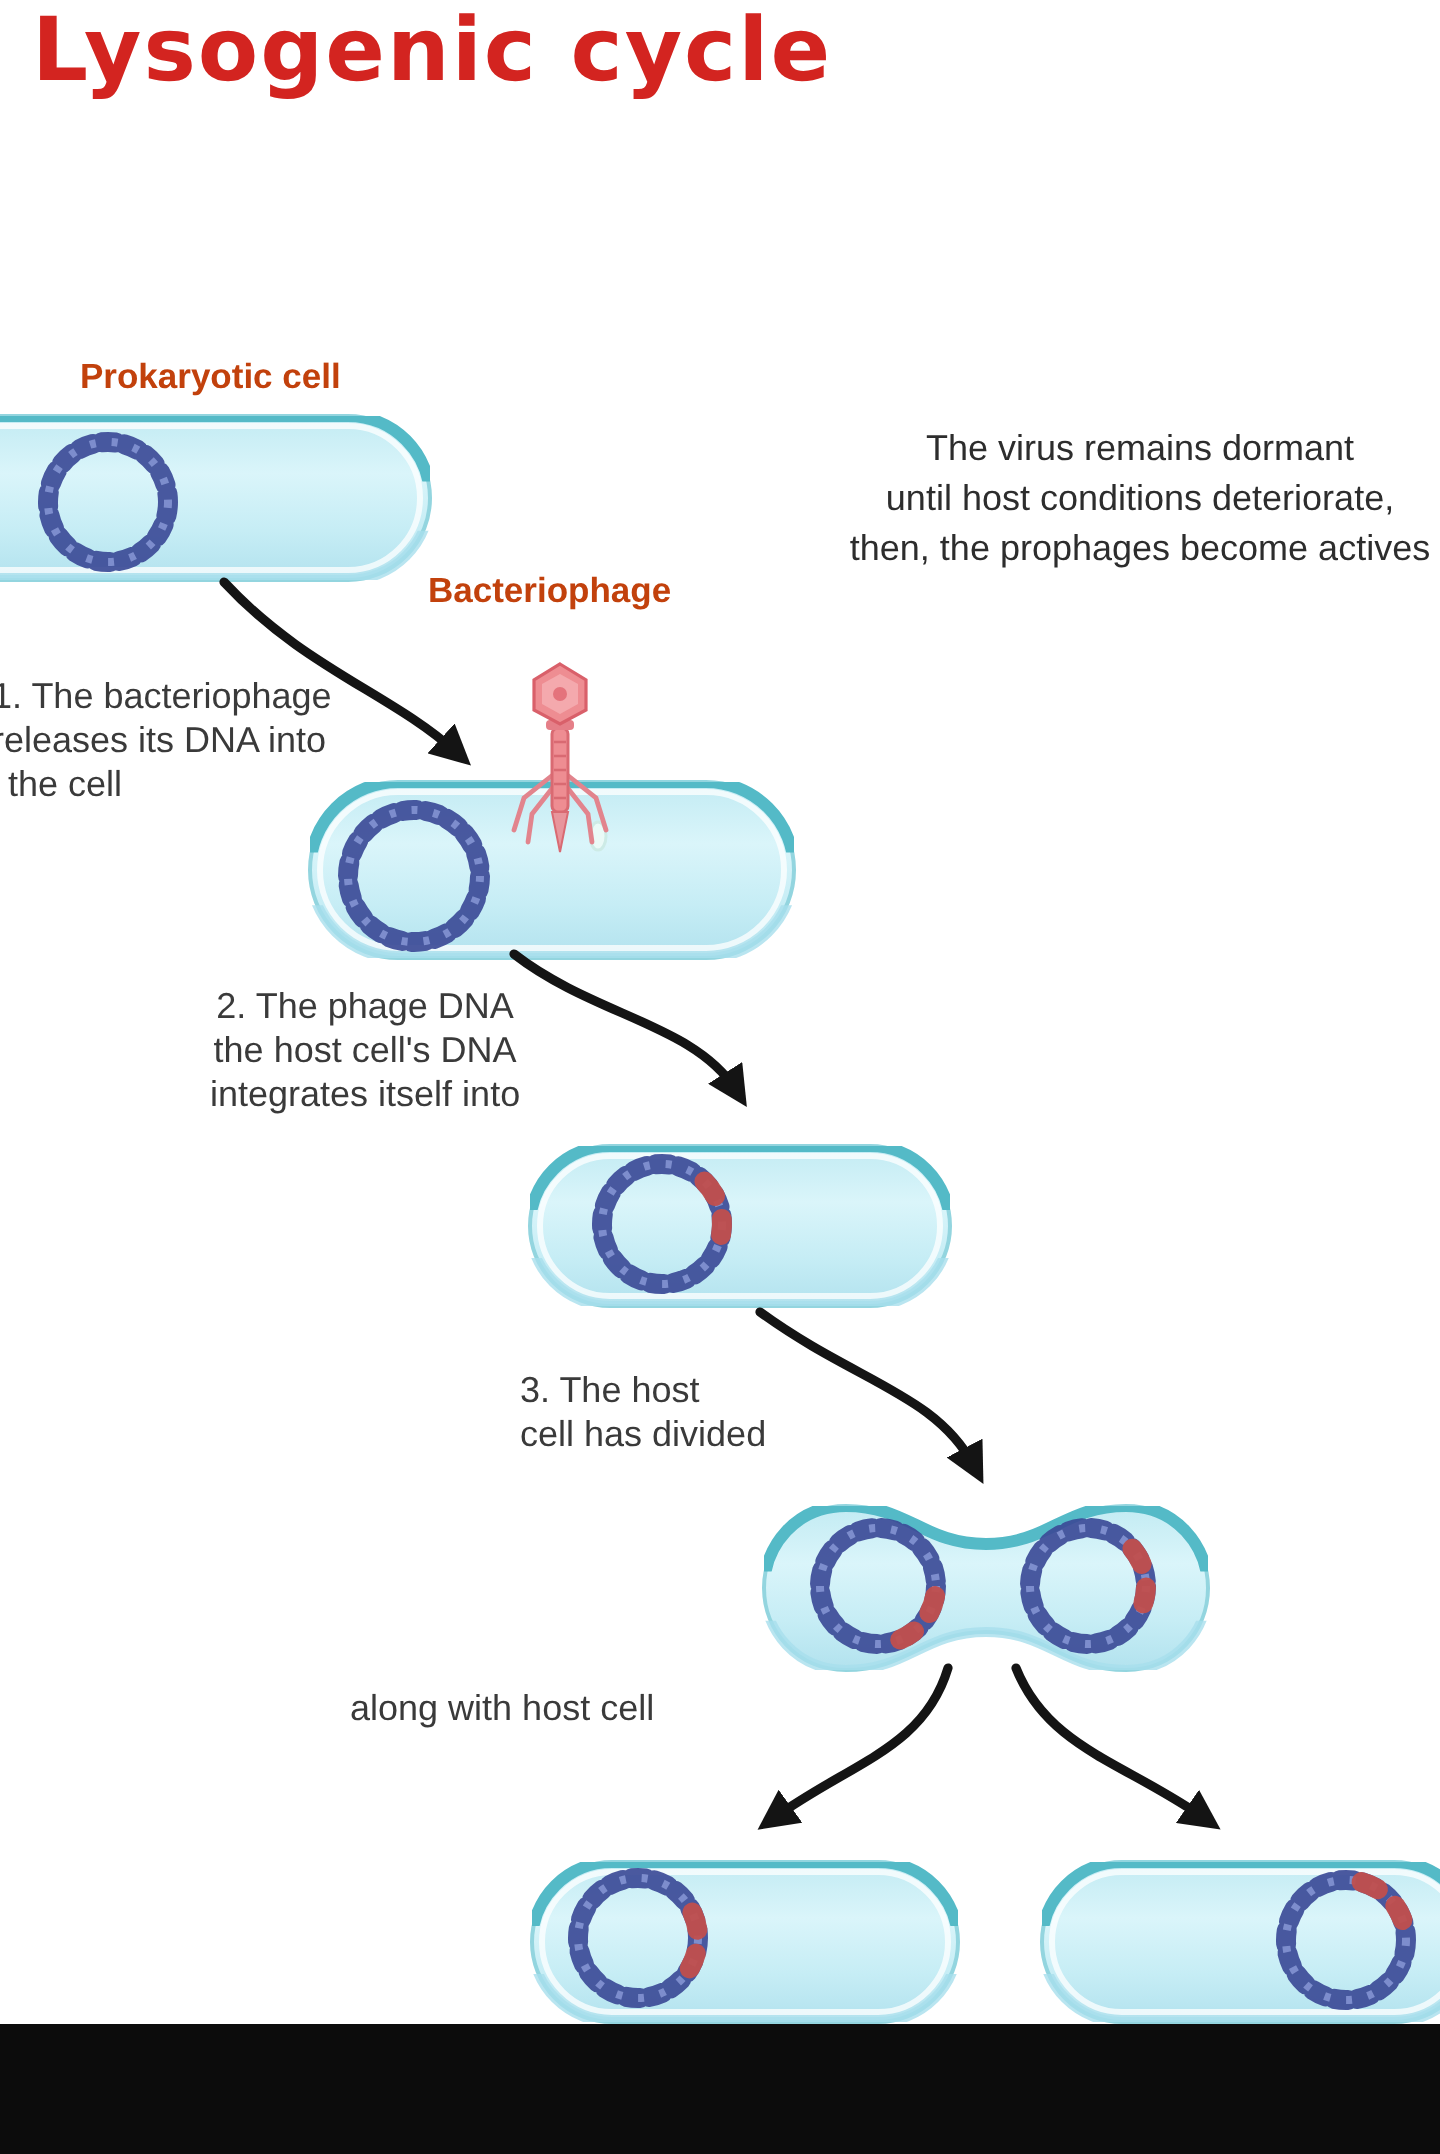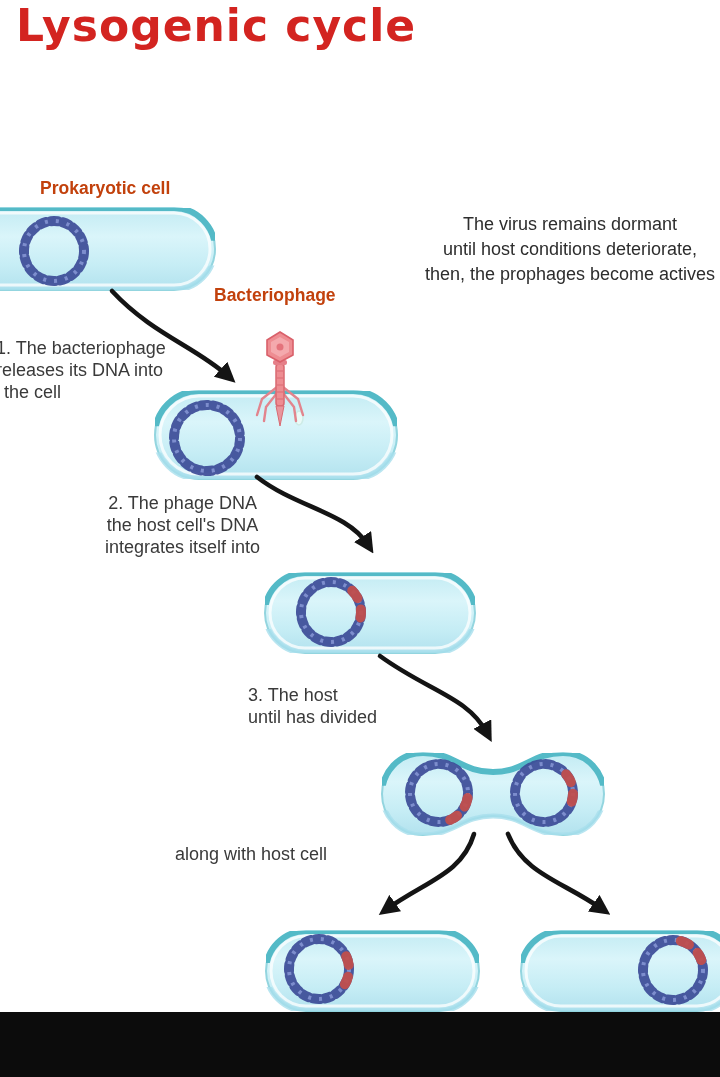--- a/index.html
+++ b/index.html
@@ -68,23 +68,23 @@
   <div class="abs step-text" style="left:-4px;top:337px;">
     <div>1. The bacteriophage</div>
     <div>releases its DNA into</div>
     <div style="padding-left:8px;">the cell</div>
   </div>
   <div class="abs step-text" style="left:105px;top:492px;text-align:center;">
     <div>2. The phage DNA</div>
     <div>the host cell's DNA</div>
     <div>integrates itself into</div>
   </div>
-  <div class="abs step-text" style="left:248px;top:684px;">
+  <div class="abs step-text" style="left:260px;top:684px;">
     <div>3. The host</div>
-    <div>until has divided</div>
+    <div>cell has divided</div>
   </div>
   <div class="abs step-text" style="left:175px;top:843px;">
     <div>along with host cell</div>
   </div>
 
   <svg class="abs" style="left:-42px;top:205px;" width="260" height="88" viewBox="0 0 260 88">
     <rect x="3" y="3" width="254" height="82" rx="41" fill="url(#cellGrad)" stroke="#93d5df" stroke-width="2"></rect>
     <rect x="3" y="3" width="254" height="82" rx="41" fill="none" stroke="#54bac7" stroke-width="6" clip-path="url(#clipTop)"></rect>
     <rect x="8" y="8" width="244" height="72" rx="36" fill="none" stroke="#ffffff" stroke-width="3" opacity="0.75"></rect>
     <rect x="3" y="3" width="254" height="82" rx="41" fill="none" stroke="#a8dfec" stroke-width="5" clip-path="url(#clipBottom)" opacity="0.8"></rect>

